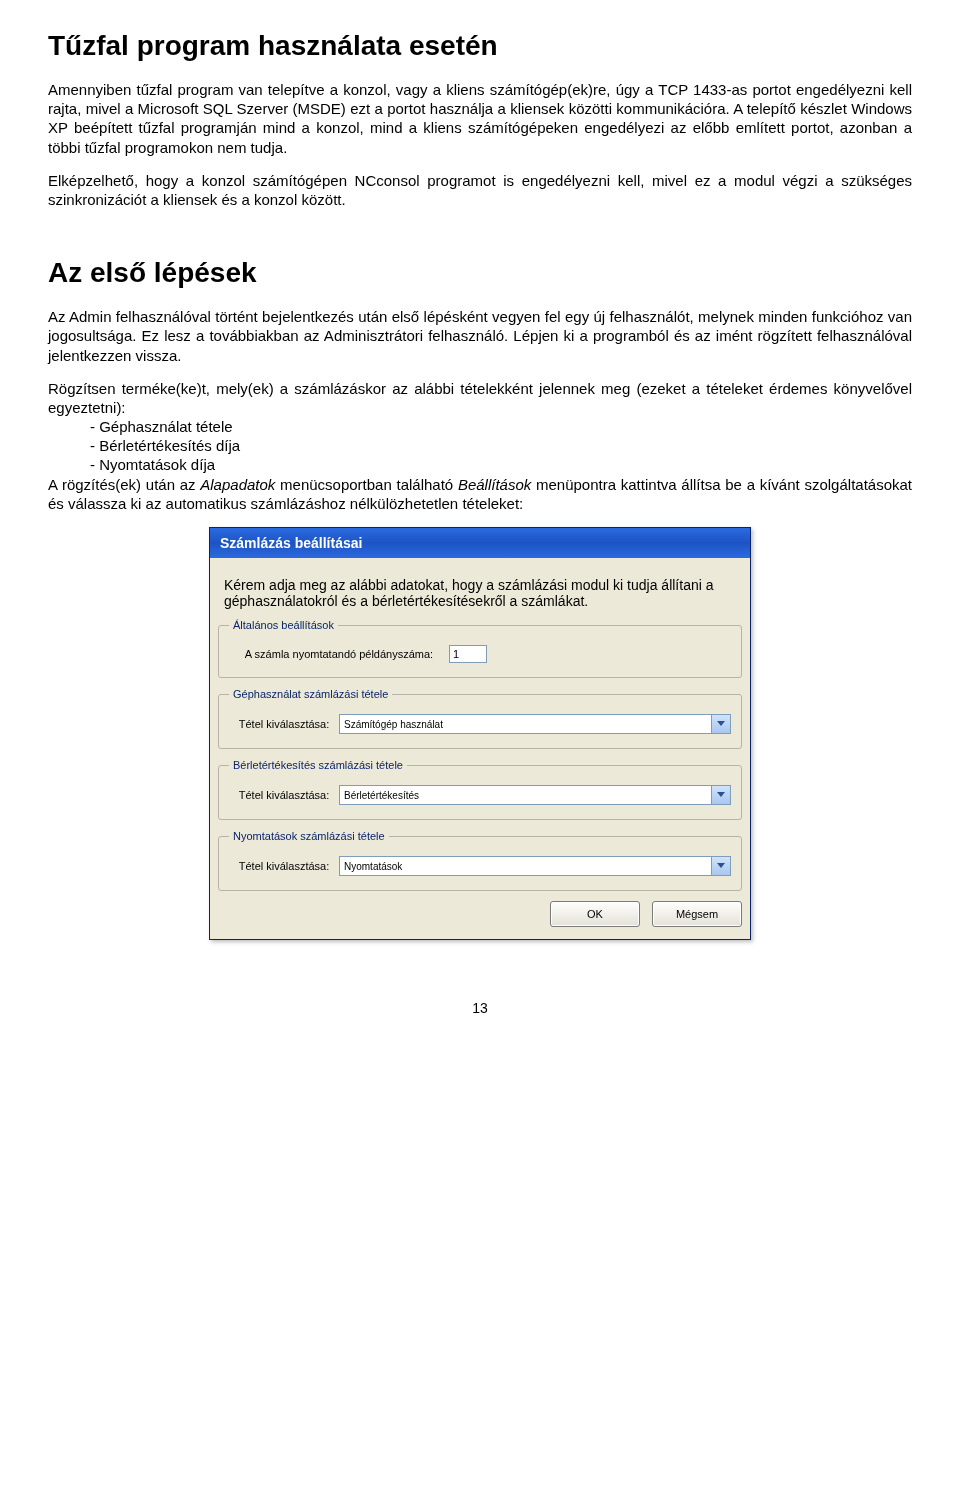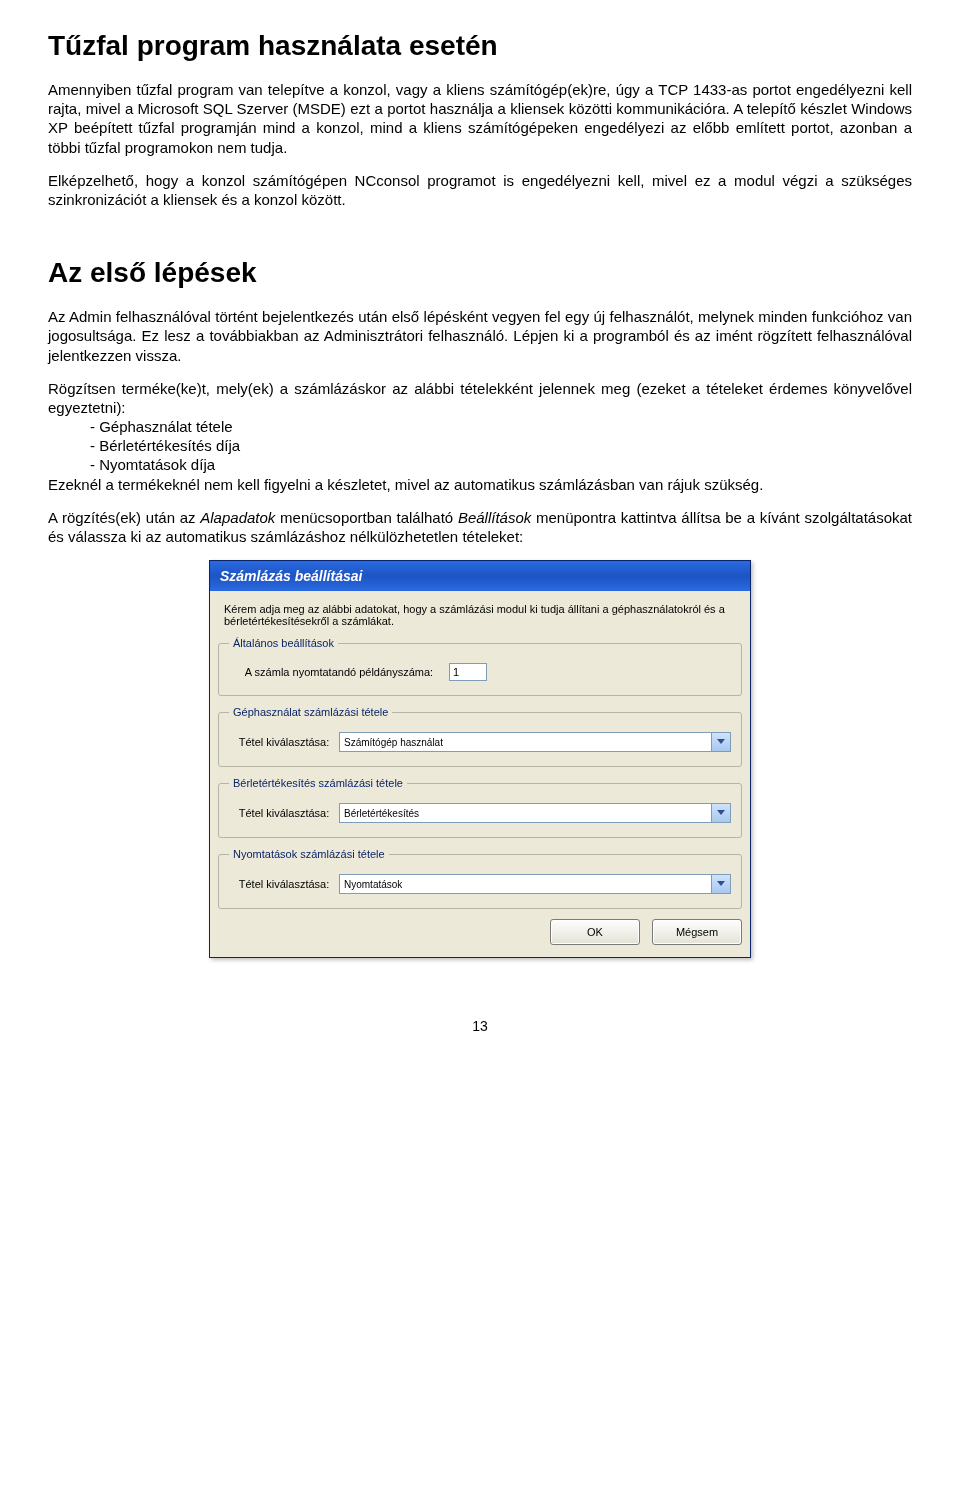--- a/index.html
+++ b/index.html
@@ -53,29 +53,29 @@
     box-shadow: 2px 2px 4px rgba(0,0,0,0.25);
     font-family: Tahoma, Arial, sans-serif;
     font-size: 12px;
   }
   .titlebar {
     background: linear-gradient(to bottom, #2a6ae0 0%, #1d54c4 50%, #2a6ae0 100%);
     color: #fff;
     font-weight: bold;
     font-size: 14px;
     padding: 7px 10px;
-    font-style: italic;
   }
   .dialog-body {
     padding: 8px 8px 12px 8px;
   }
   .intro {
-    font-size: 11px;
+    font-size: 14px;
     padding: 4px 6px 10px 6px;
     color: #000;
+    margin-top: 7px;
   }
   fieldset {
     border: 1px solid #b6b4a6;
     border-radius: 3px;
     margin: 0 0 10px 0;
     padding: 10px 10px 14px 10px;
   }
   legend {
     font-size: 11px;
     padding: 0 4px;
@@ -158,21 +158,20 @@
 
   <h2>Az első lépések</h2>
   <p>Az Admin felhasználóval történt bejelentkezés után első lépésként vegyen fel egy új felhasználót, melynek minden funkcióhoz van jogosultsága. Ez lesz a továbbiakban az Adminisztrátori felhasználó. Lépjen ki a programból és az imént rögzített felhasználóval jelentkezzen vissza.</p>
 
   <p style="margin-bottom:0">Rögzítsen terméke(ke)t, mely(ek) a számlázáskor az alábbi tételekként jelennek meg (ezeket a tételeket érdemes könyvelővel egyeztetni):</p>
   <div class="indent-list">
     <div>Géphasználat tétele</div>
     <div>Bérletértékesítés díja</div>
     <div>Nyomtatások díja</div>
   </div>
-  <p style="margin-top:0">Ezeknél a termékeknél nem kell figyelni a készletet, mivel az automatikus számlázásban van rájuk szükség.</p>
 
   <p>
     <span>A rögzítés(ek) után az </span><i>Alapadatok</i><span> menücsoportban található </span><i>Beállítások</i><span> menüpontra kattintva állítsa be a kívánt szolgáltatásokat és válassza ki az automatikus számlázáshoz nélkülözhetetlen tételeket:</span>
   </p>
 
   <div class="dialog-wrap">
     <div class="dialog">
       <div class="titlebar">Számlázás beállításai</div>
       <div class="dialog-body">
         <div class="intro">Kérem adja meg az alábbi adatokat, hogy a számlázási modul ki tudja állítani a géphasználatokról és a bérletértékesítésekről a számlákat.</div>

